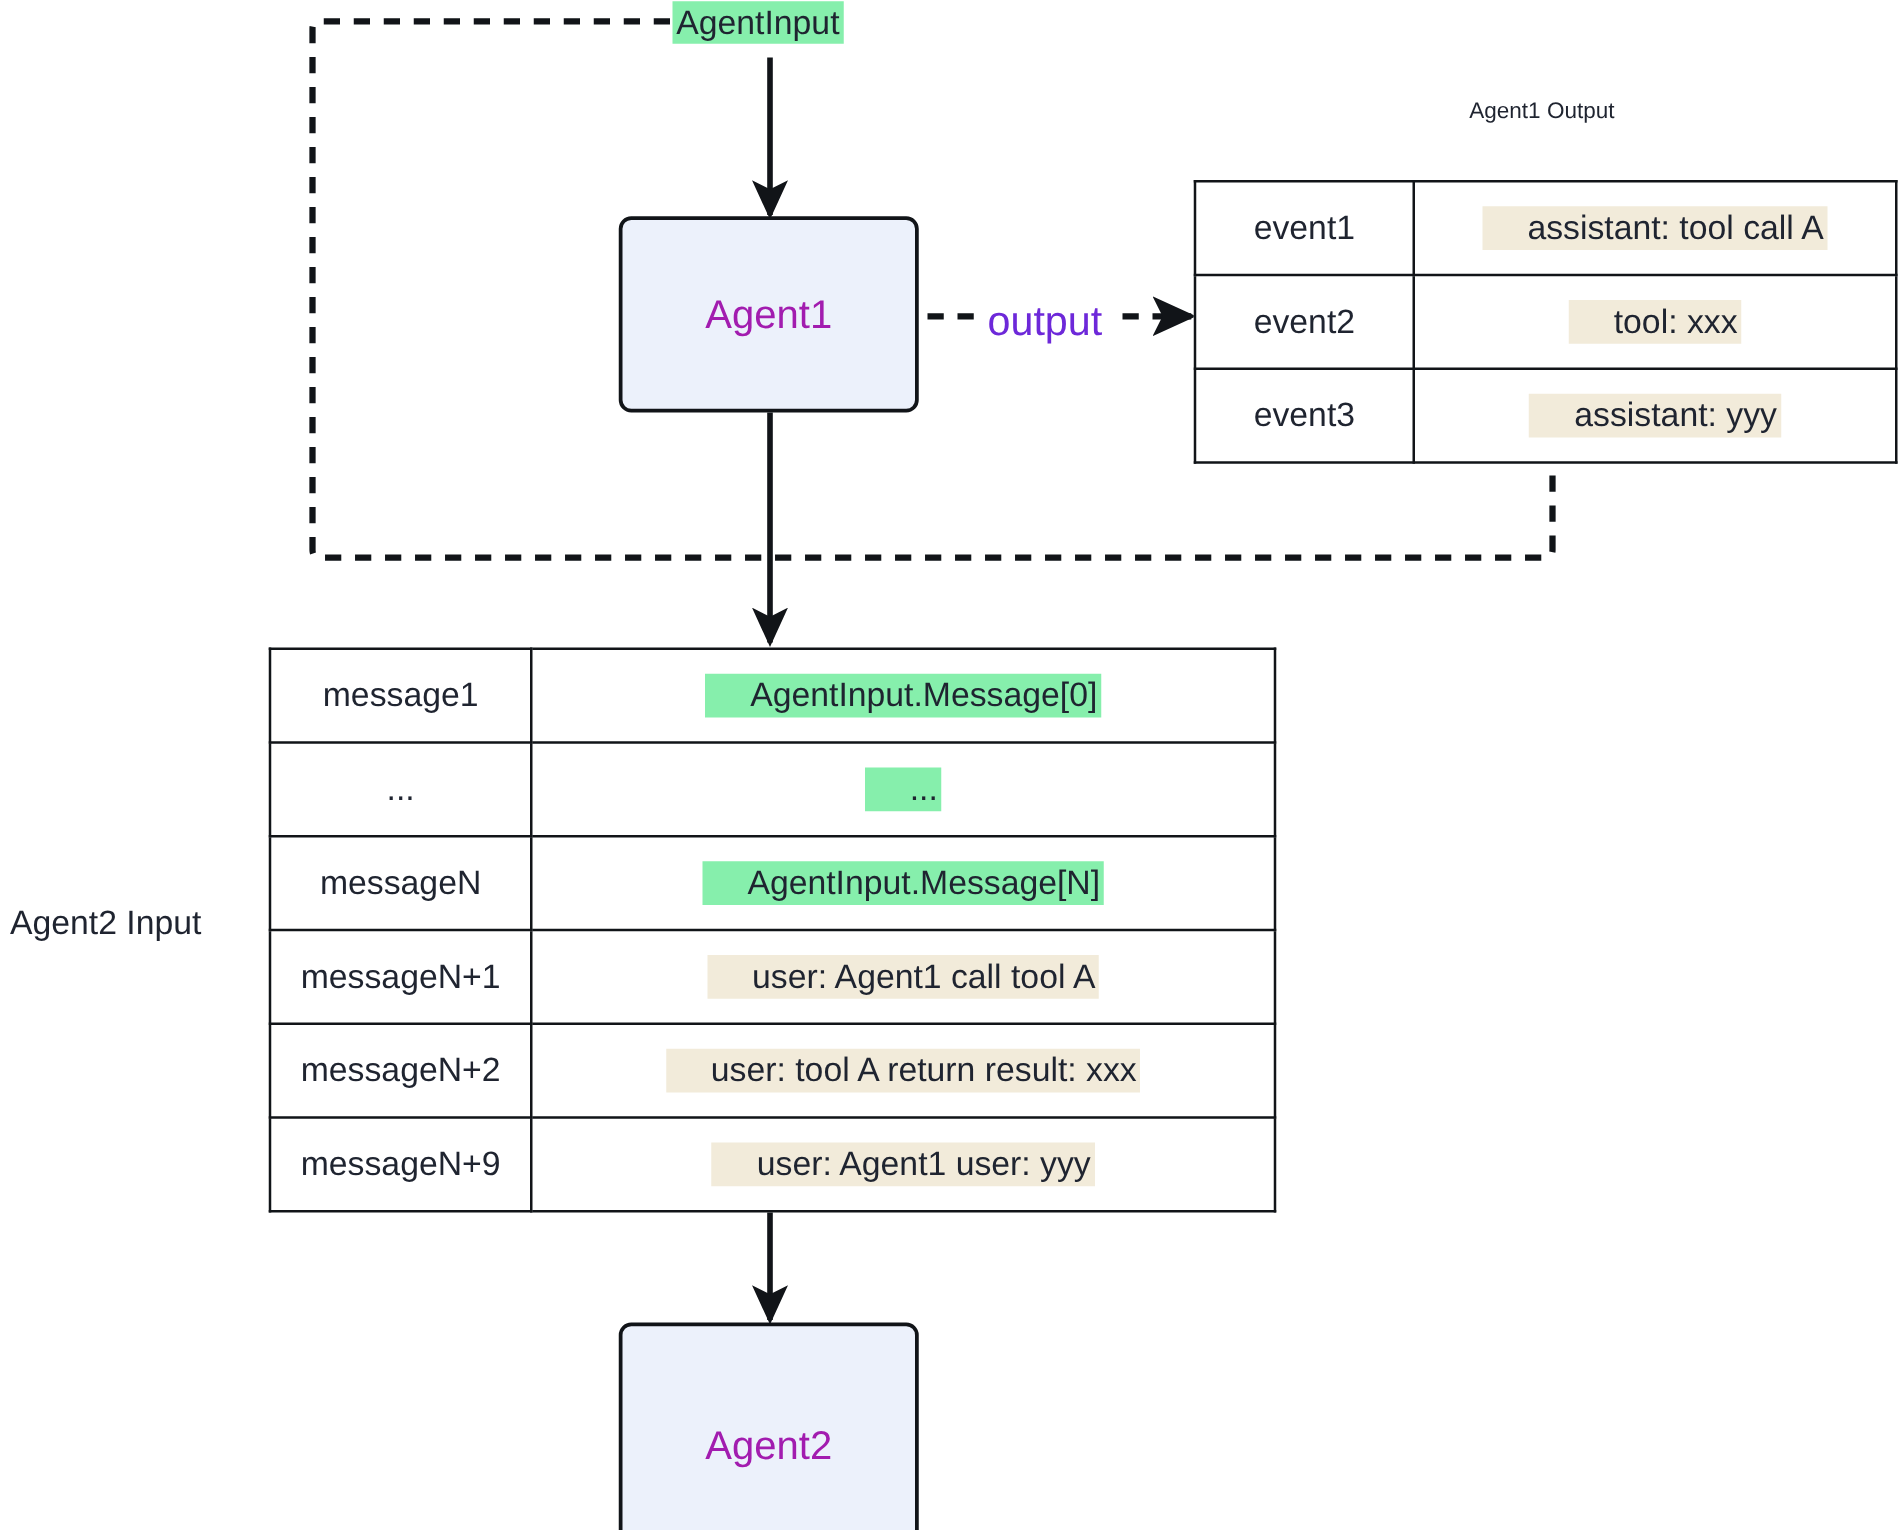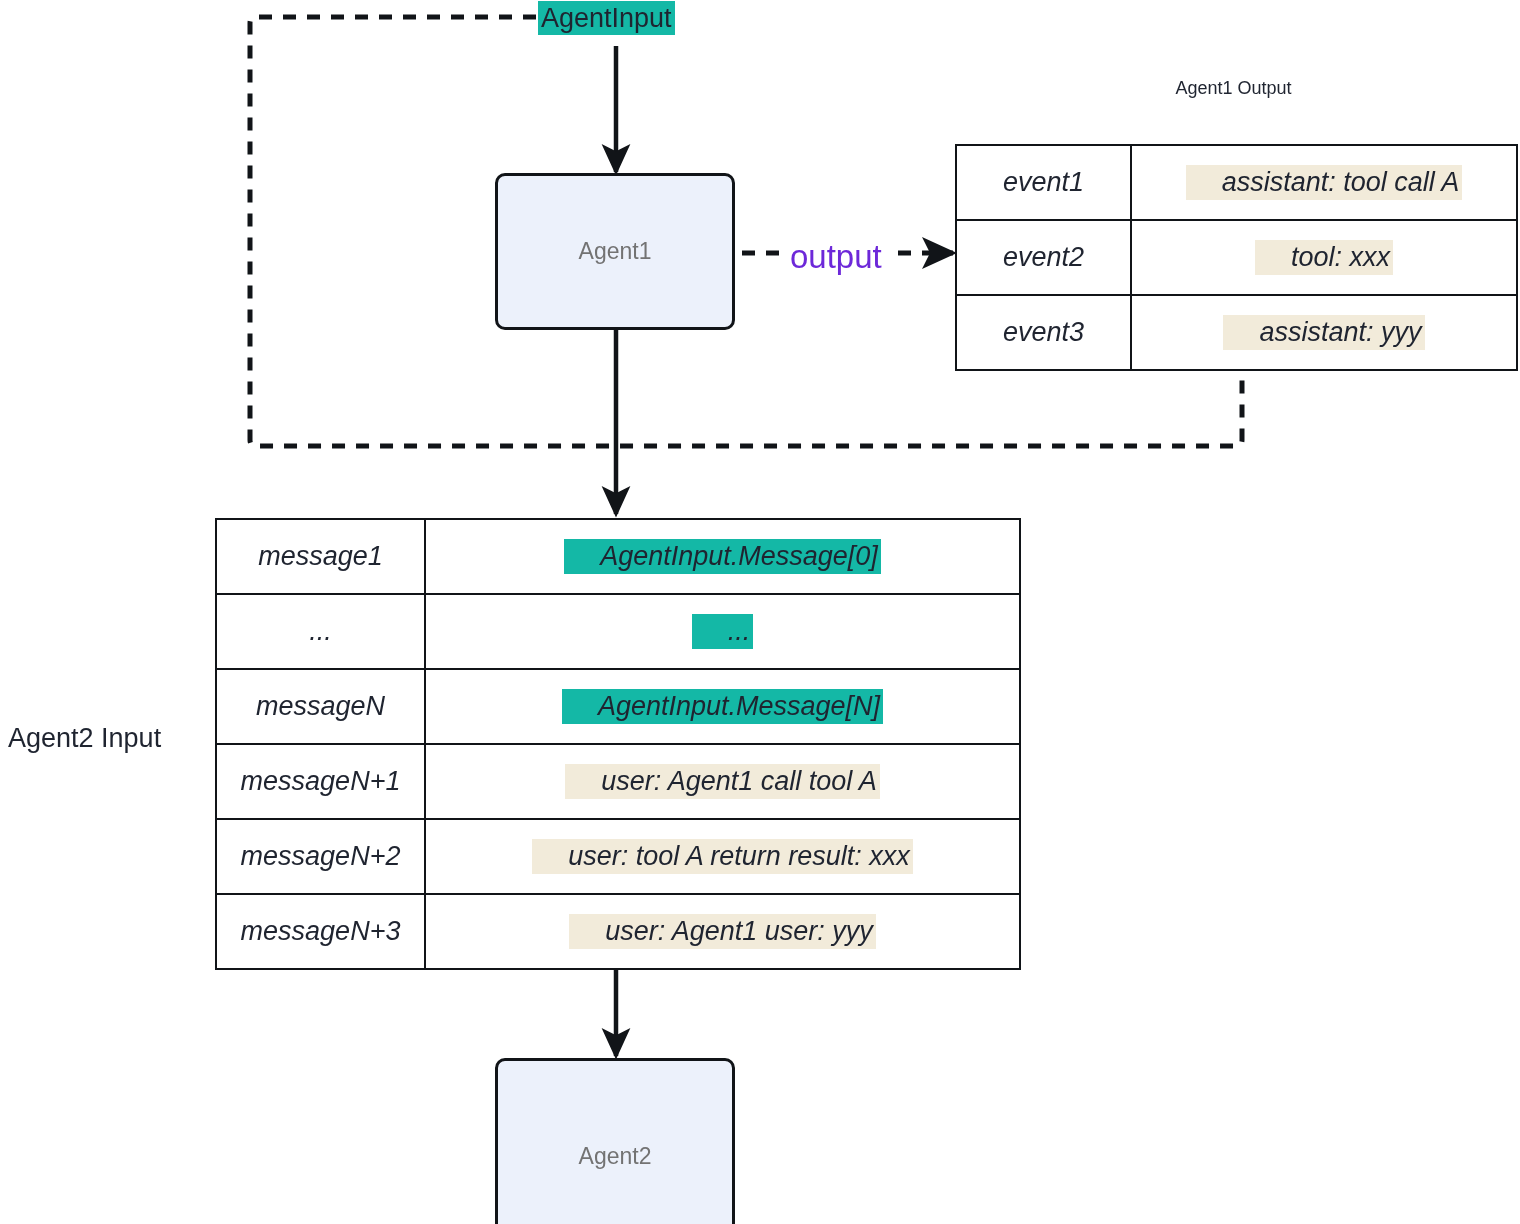--- a/index.html
+++ b/index.html
@@ -28,32 +28,32 @@
   }
 
   .node-box {
     position: absolute;
     background: #ECF1FB;
     border: 3px solid #111418;
     border-radius: 10px;
     display: flex;
     align-items: center;
     justify-content: center;
-    font-size: 23px;
-    color: #737373;
+    font-size: 32px;
+    color: #a21caf;
     box-sizing: border-box;
   }
 
   .hl-label {
     position: absolute;
     font-size: 27px;
     line-height: 1.2;
     white-space: nowrap;
   }
-  .hl-pink { background: #14b8a6; padding: 2px 3px; }
+  .hl-pink { background: #86efac; padding: 2px 3px; }
   .hl-beige { background: #F2EBDA; padding: 2px 3px; }
 
   .edge-label {
     position: absolute;
     font-size: 33px;
     color: #6d28d9;
     background: #ffffff;
     white-space: nowrap;
   }
 
@@ -70,21 +70,20 @@
     color: #1f2430;
     white-space: nowrap;
     text-align: center;
   }
 
   table.diagram-table {
     position: absolute;
     border-collapse: collapse;
     background: #ffffff;
     table-layout: fixed;
-    font-style: italic;
   }
   table.diagram-table td {
     border: 2px solid #111418;
     font-size: 27px;
     color: #1f2430;
     text-align: center;
     vertical-align: middle;
     padding: 0;
   }
   td .cellwrap { display: inline-block; padding-left: 36px; }
@@ -195,21 +194,21 @@
           <span class="cellwrap hl-beige">user: Agent1 call tool A</span>
         </td>
       </tr>
       <tr>
         <td class="key-cell">messageN+2</td>
         <td class="val-cell">
           <span class="cellwrap hl-beige">user: tool A return result: xxx</span>
         </td>
       </tr>
       <tr>
-        <td class="key-cell">messageN+3</td>
+        <td class="key-cell">messageN+9</td>
         <td class="val-cell">
           <span class="cellwrap hl-beige">user: Agent1 user: yyy</span>
         </td>
       </tr>
     </tbody>
   </table>
 
 </div>
 
 </body></html>

